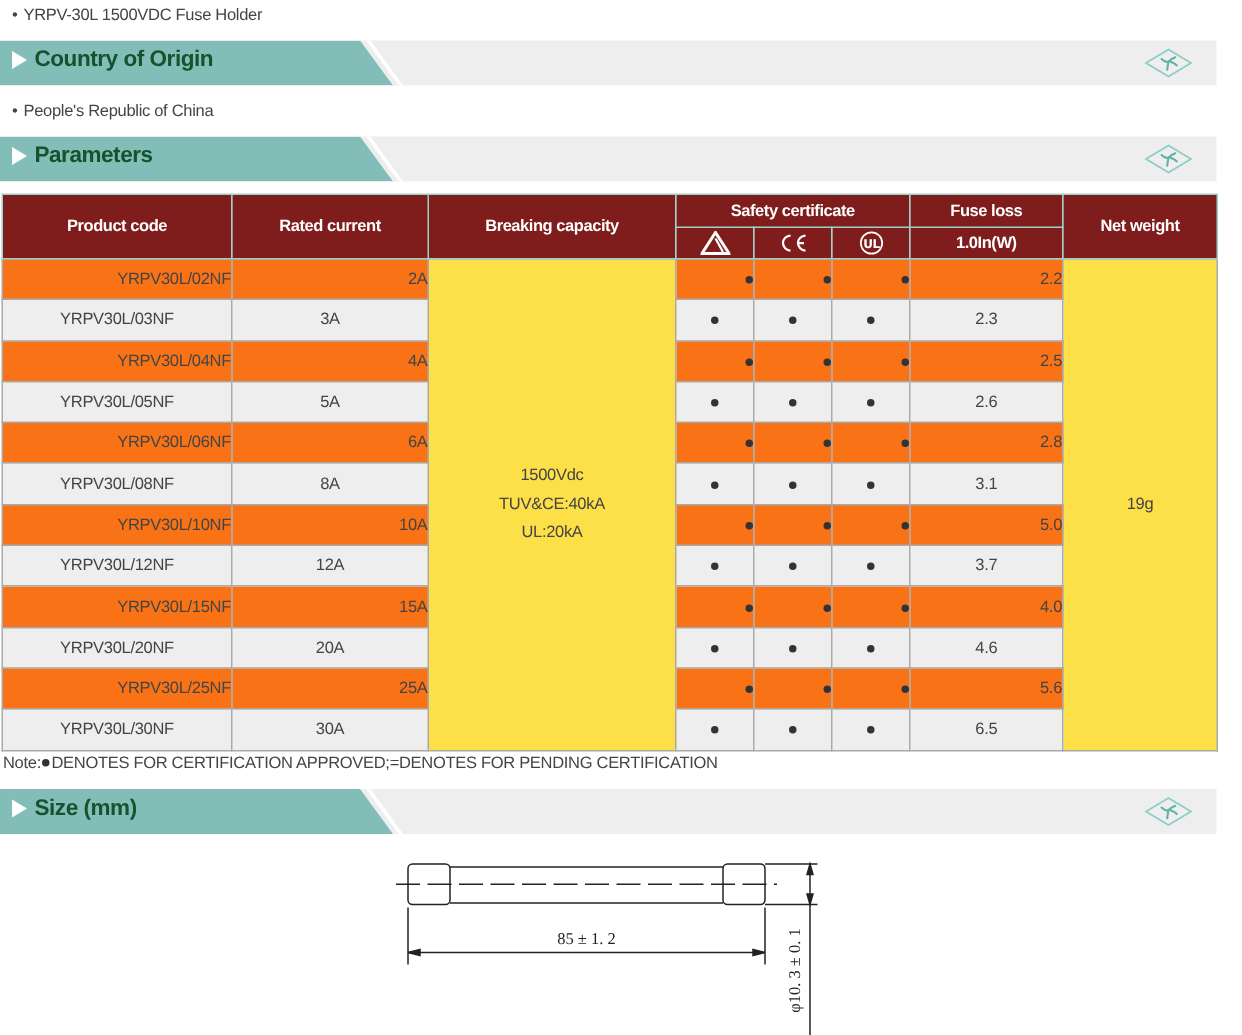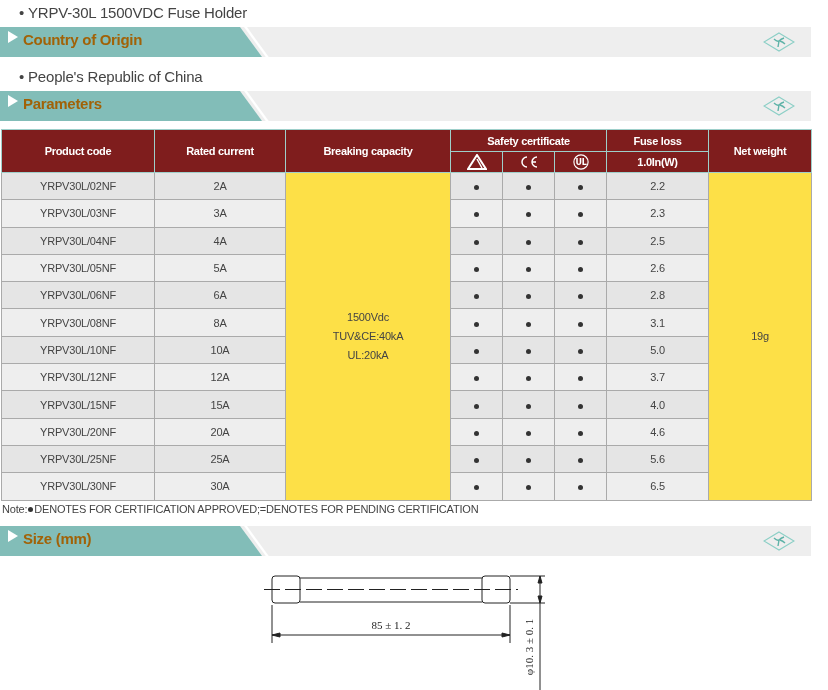--- a/index.html
+++ b/index.html
@@ -1,35 +1,35 @@
 <!DOCTYPE html>
 <html><head>
 <meta charset="utf-8">
 <style>
   * { box-sizing: border-box; margin: 0; padding: 0; }
   html, body { width: 828px; height: 690px; background: #ffffff; overflow: hidden; }
   body { font-family: "Liberation Sans", "DejaVu Sans", sans-serif; color: #333; font-size: 11px; position: relative; }
 
-  .bullet-line { position: absolute; left: 19px; font-size: 15px; color: #444; letter-spacing: -0.2px; }
+  .bullet-line { position: absolute; left: 8px; font-size: 11px; color: #444; letter-spacing: -0.2px; }
   .bullet-line .dot { display: inline-block; margin-right: 4px; }
 
   .section-bar { position: absolute; left: 0; width: 811px; height: 30px; background: #eeeeee; overflow: hidden; }
   .section-bar .teal { position: absolute; left: 0; top: 0; height: 30px; width: 262px; background: #82bdb8;
        clip-path: polygon(0 0, 240px 0, 262px 100%, 0 100%); }
   .section-bar .stripe { position: absolute; top: 0; left: 244px; width: 3px; height: 30px; background: #ffffff;
        transform: skewX(36deg); transform-origin: top left; opacity: 0.95; }
-  .section-bar .title { position: absolute; left: 8px; top: 4px; color: #a16207; font-size: 15px; font-weight: bold; letter-spacing: -0.3px; display: flex; align-items: flex-start; }
+  .section-bar .title { position: absolute; left: 8px; top: 4px; color: #14532d; font-size: 15px; font-weight: bold; letter-spacing: -0.3px; display: flex; align-items: center; }
   .section-bar .title .arrow { display: inline-block; width: 0; height: 0; border-top: 6px solid transparent; border-bottom: 6px solid transparent; border-left: 10px solid #ffffff; margin-right: 5px; }
   .section-bar .logo { position: absolute; right: 16px; top: 5px; width: 32px; height: 20px; }
 
   table.params { position: absolute; left: 1px; top: 129px; width: 810px; border-collapse: collapse; table-layout: fixed; font-size: 11px; }
   table.params th { background: #7f1d1d; color: #ffffff; font-weight: bold; font-size: 11px; letter-spacing: -0.3px; border: 1px solid #9ecfca; text-align: center; vertical-align: middle; }
   table.params td { border: 1px solid #aaaaaa; text-align: center; vertical-align: middle; height: 27.3px; color: #444; letter-spacing: -0.2px; }
   table.params tr.even td.z { background: #eeeeee; }
-  table.params tr.odd td.z { background: #e5e5e5; }
+  table.params tr.odd td.z { background: #f97316; text-align: right; }
   table.params td.merged { background: #fde047; line-height: 19px; }
   .cert-dot { display: inline-block; width: 5px; height: 5px; border-radius: 50%; background: #333; }
   .cert-icon { display: inline-block; height: 16px; vertical-align: middle; }
 
   .note { position: absolute; left: 2px; top: 503px; font-size: 11px; color: #444; letter-spacing: -0.2px; }
   .note .ndot { display: inline-block; width: 5px; height: 5px; border-radius: 50%; background: #333; vertical-align: middle; margin: 0 1px 2px 1px; }
 
   .drawing { position: absolute; left: 250px; top: 565px; width: 310px; height: 125px; }
 </style>
 </head>

